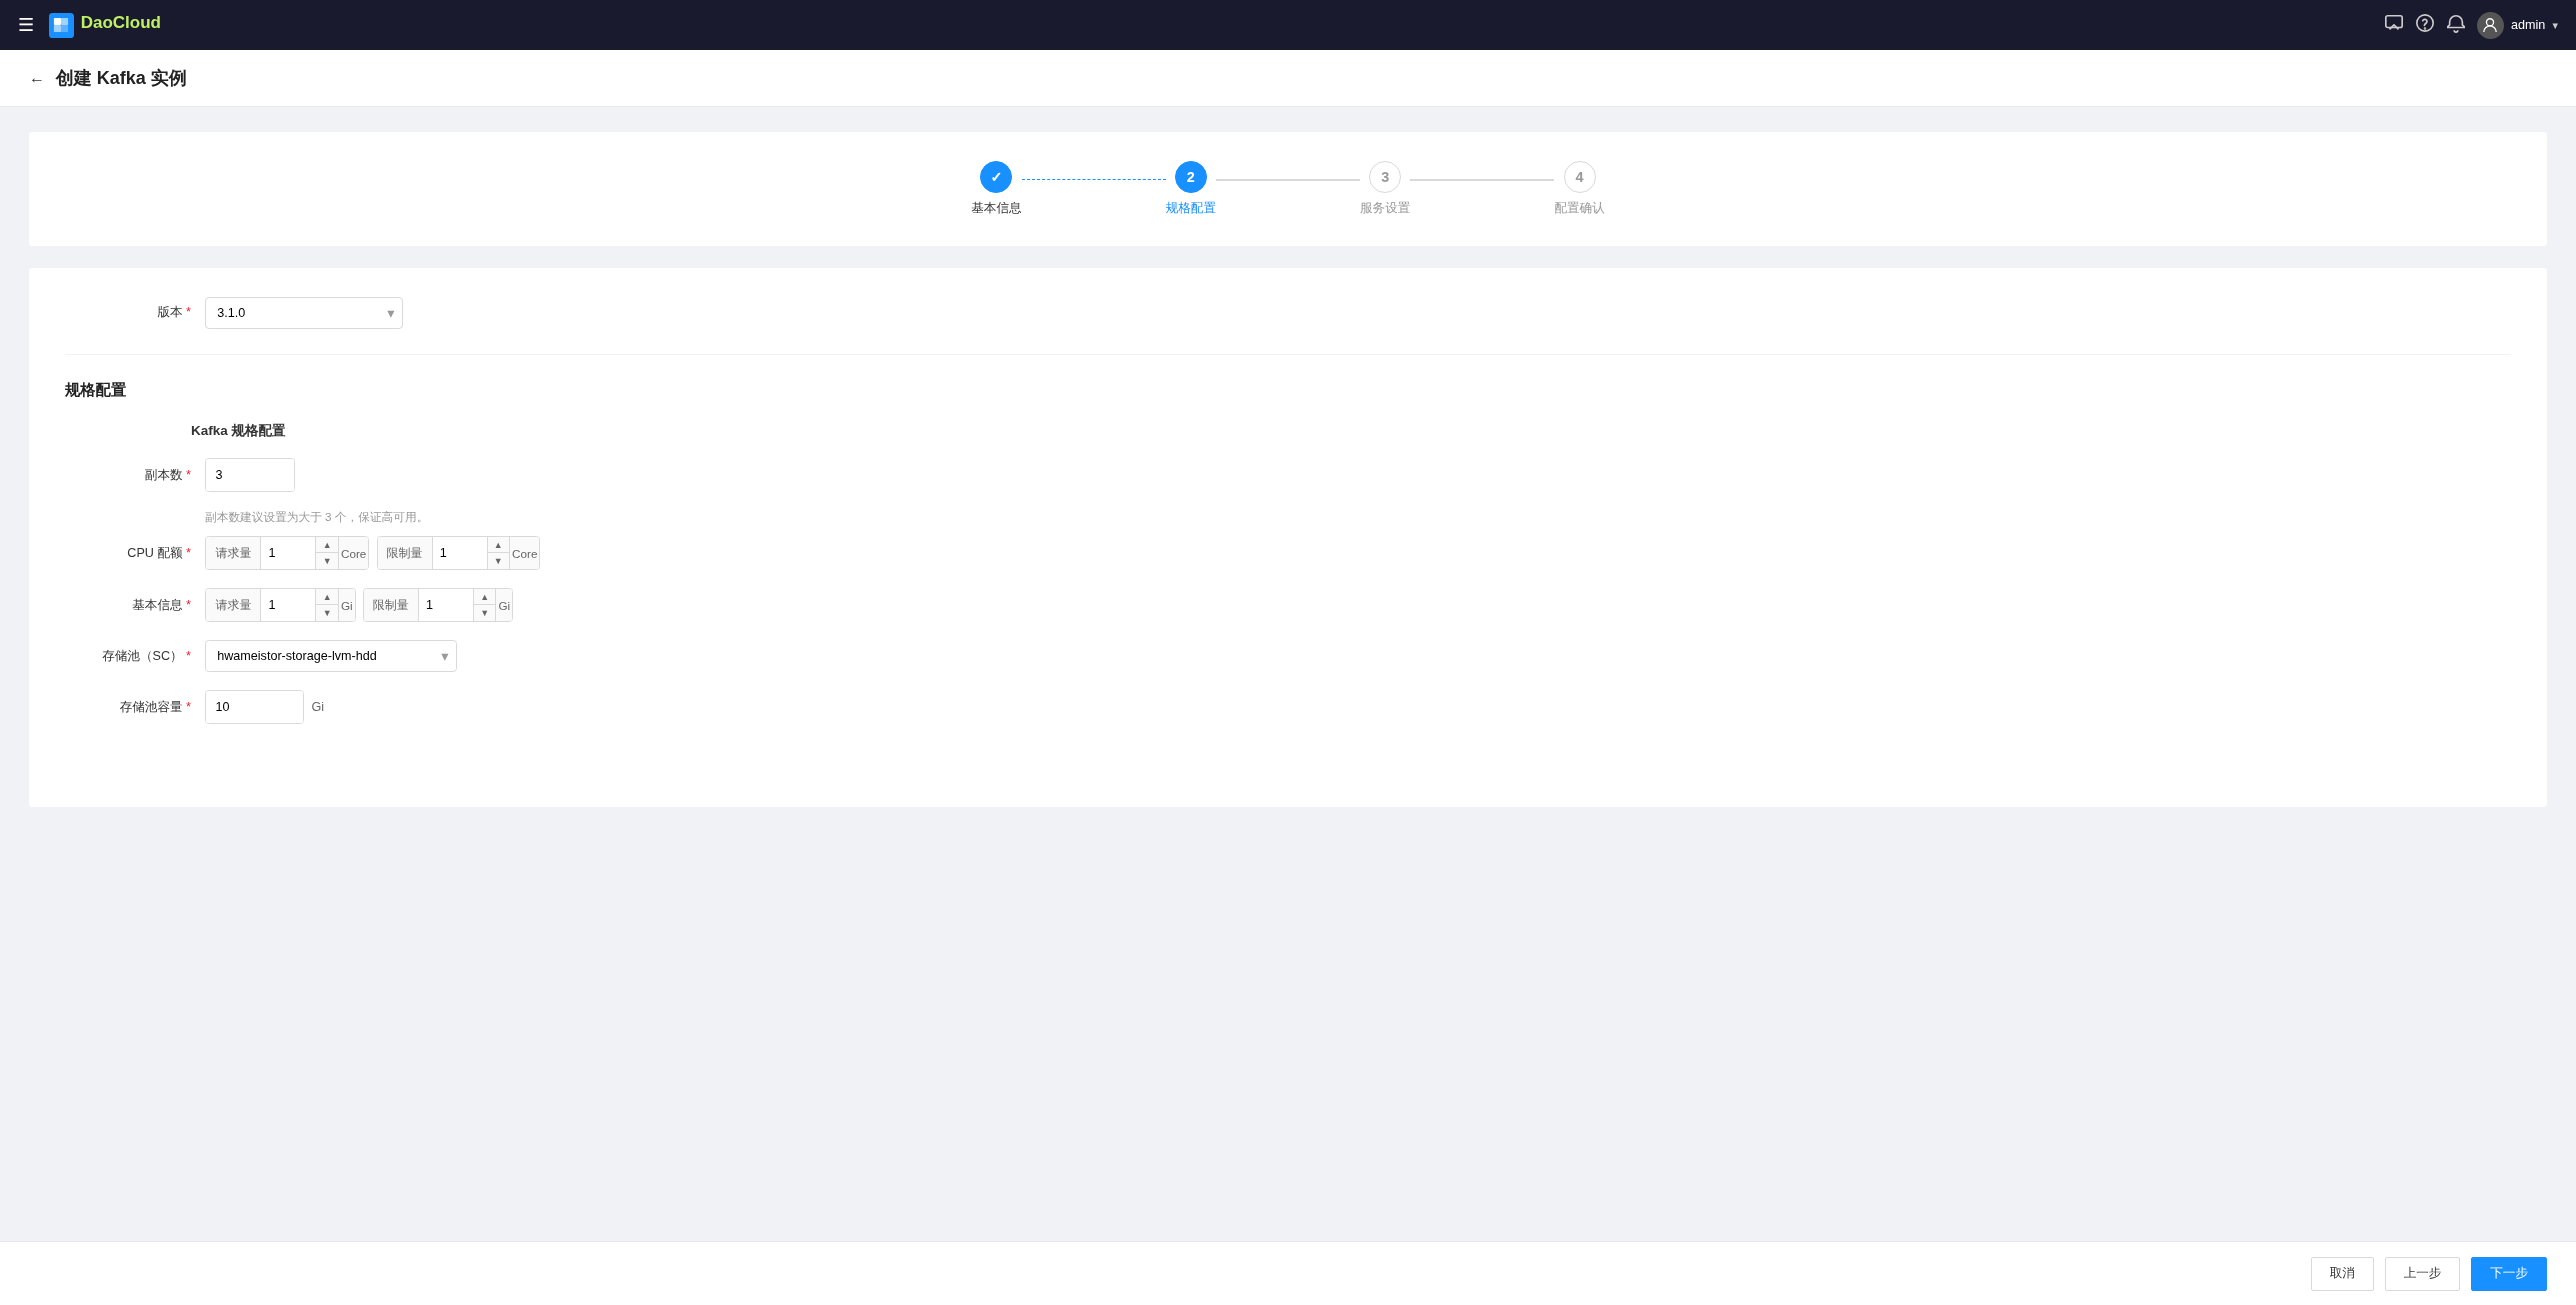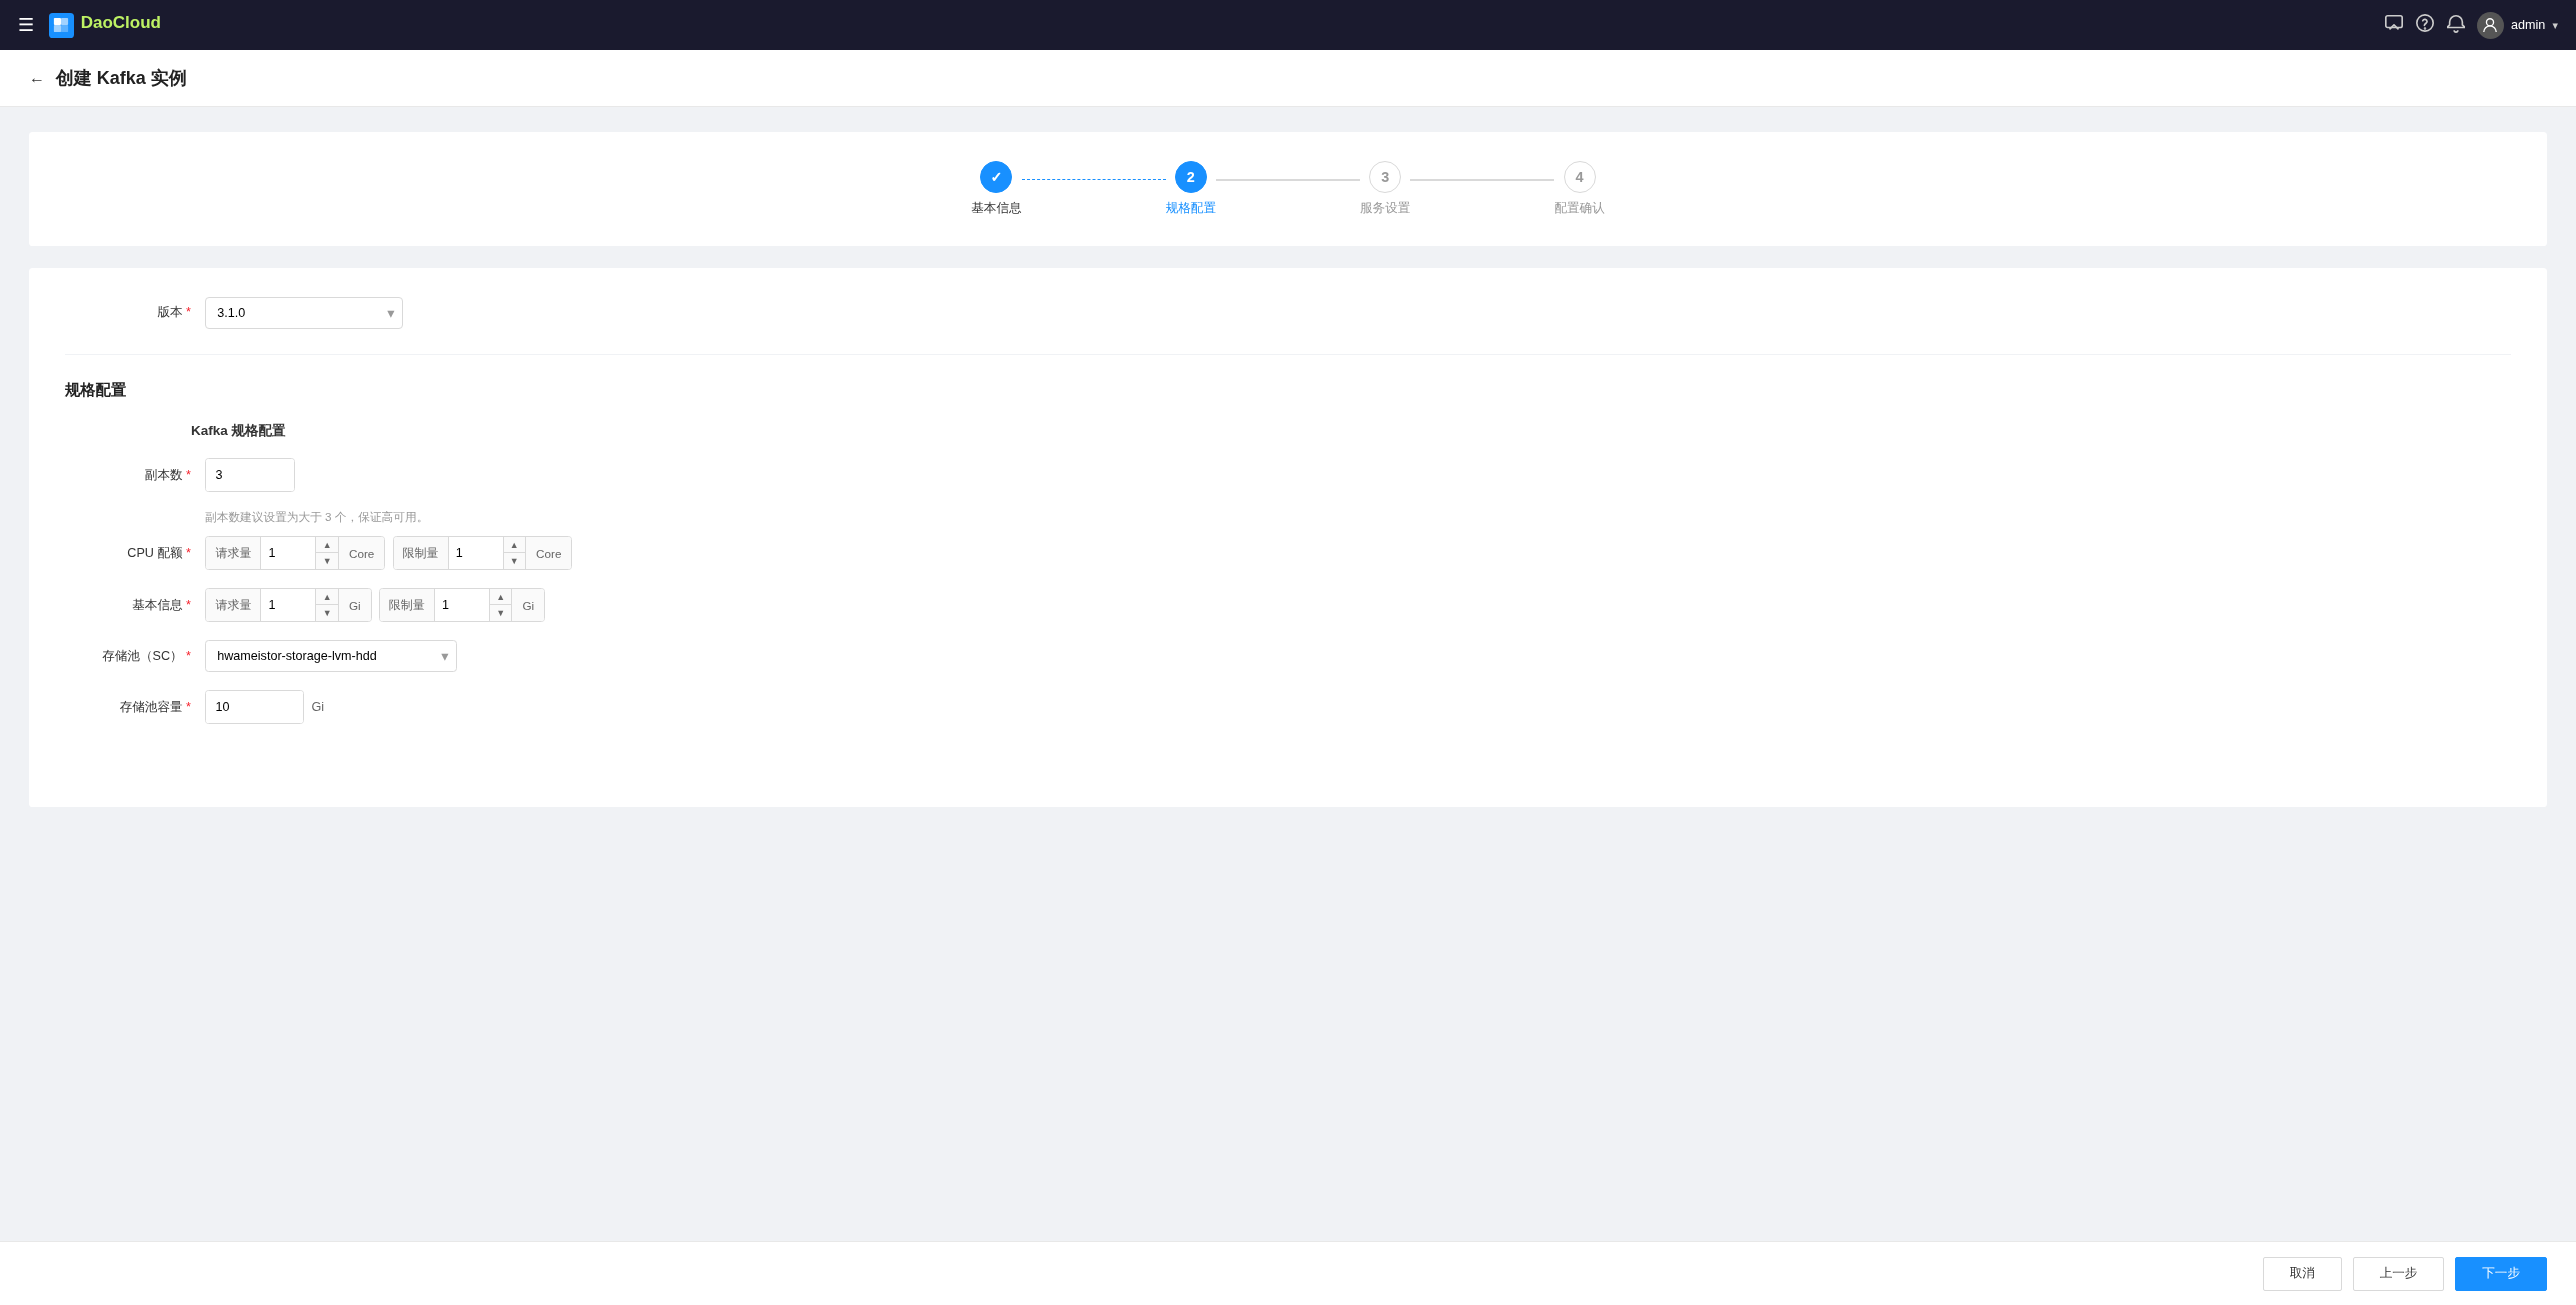--- a/index.html
+++ b/index.html
@@ -195,21 +195,21 @@
       padding: 0 7.2px;
       font-size: 12.6px;
       outline: none;
     }
     .resource-spinners {
       display: flex;
       flex-direction: column;
       border-left: 0.9px solid #d9d9d9;
     }
     .resource-unit {
-      padding: 0 10px;
+      padding: 0 2px;
       background: #fafafa;
       border-left: 0.9px solid #d9d9d9;
       height: 32px;
       display: flex;
       align-items: center;
       font-size: 11.7px;
       color: #666;
     }
 
     .hint-text {
@@ -247,21 +247,21 @@
       border-top: 0.9px solid #e8e8e8;
       padding: 14.4px 29px;
       display: flex;
       align-items: center;
       justify-content: flex-end;
       gap: 10.8px;
       z-index: 100;
     }
     .btn {
       height: 34px;
-      padding: 0 26px;
+      padding: 0 18px;
       border-radius: 2px;
       font-size: 12.6px;
       cursor: pointer;
       border: 0.9px solid #d9d9d9;
       background: #fff;
       color: #333;
     }
     .btn-primary {
       background: #1890ff;
       border-color: #1890ff;

